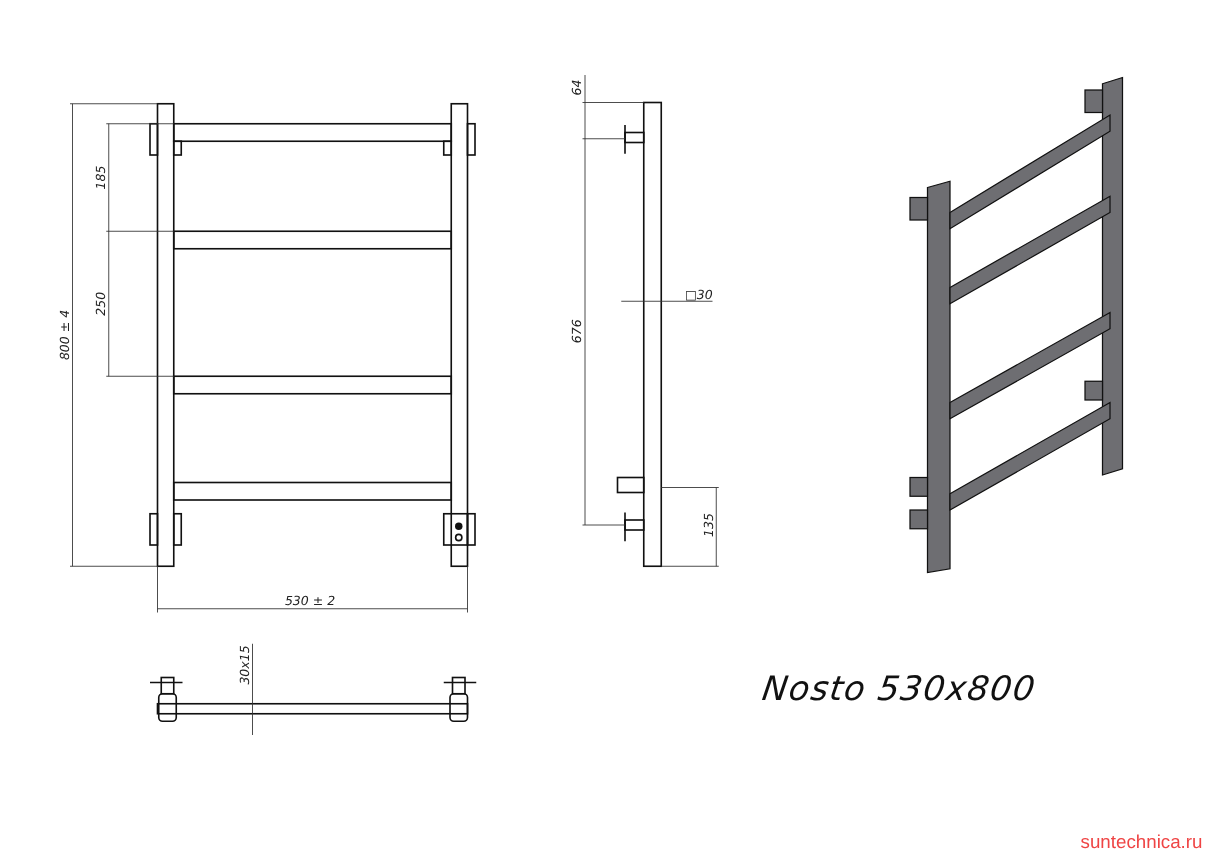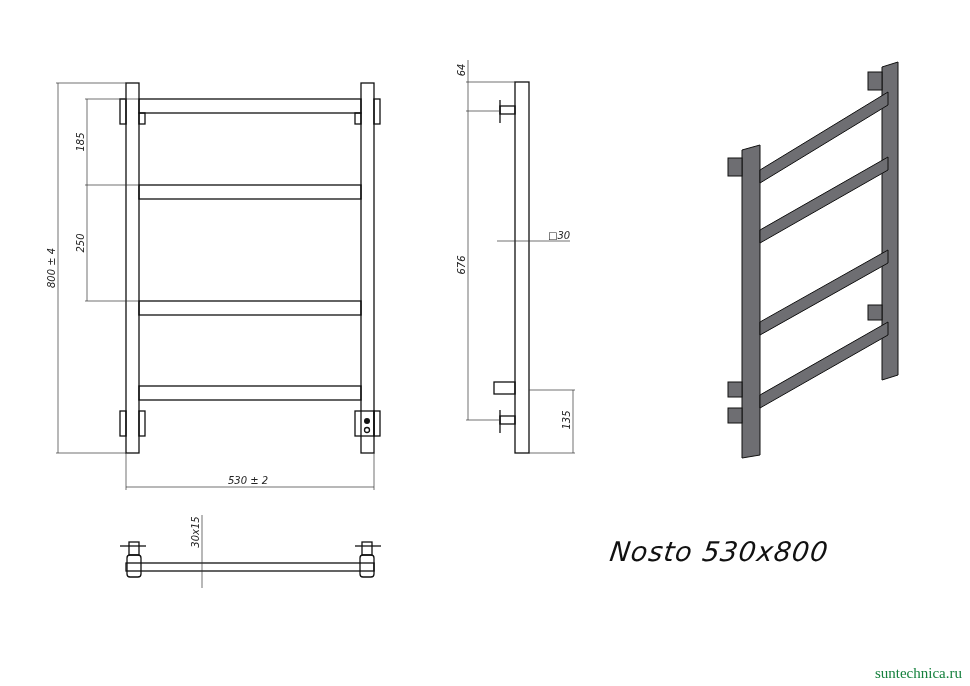--- a/index.html
+++ b/index.html
@@ -2,21 +2,21 @@
 <html><head>
   <meta charset="utf-8">
   <style>
     html, body { margin: 0; padding: 0; background: #ffffff; }
     body { width: 970px; height: 686px; position: relative; overflow: hidden; font-family: "DejaVu Sans", sans-serif; }
     svg { position: absolute; left: 0; top: 0; }
     .dim { font-family: "DejaVu Sans", sans-serif; font-style: italic; font-size: 10px; fill: #222; }
     .ln { stroke: #111; stroke-width: 1.3; fill: none; }
     .thin { stroke: #333; stroke-width: 0.7; fill: none; }
     .title { position: absolute; left: 610px; top: 536px; font-family: "DejaVu Sans", sans-serif; font-style: italic; font-size: 27px; color: #111; letter-spacing: 1px; transform: skewX(-8deg); }
-    .wm { position: absolute; right: 8px; bottom: 4px; font-family: Liberation Serif, serif; font-size: 15px; color: #15803d; }
+    .wm { position: absolute; right: 8px; bottom: 4px; font-family: Liberation Sans, sans-serif; font-size: 15px; color: #ef4444; }
   </style>
 </head>
 <body>
 
 <svg width="970" height="686" viewBox="0 0 970 686">
 
   <g>
 
     <rect class="ln" x="126" y="83" width="13" height="370"></rect>
     <rect class="ln" x="361" y="83" width="13" height="370"></rect>

